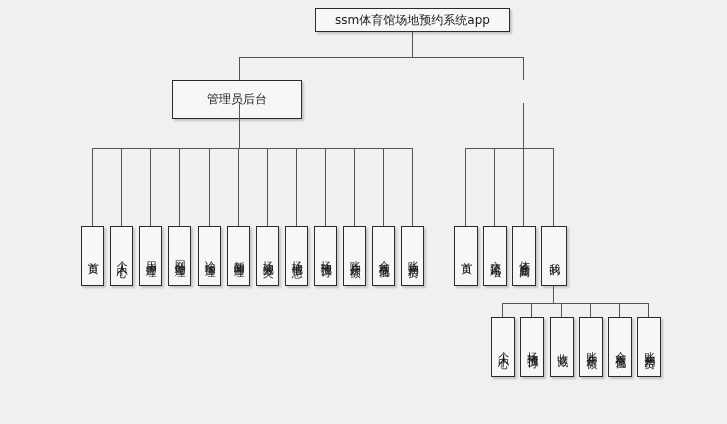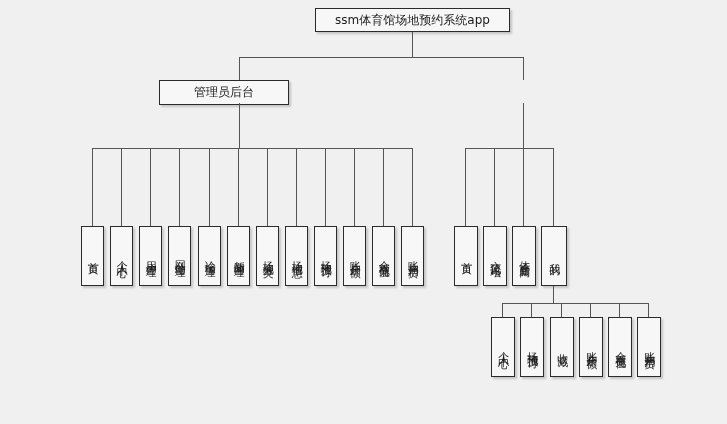--- a/index.html
+++ b/index.html
@@ -39,21 +39,21 @@
 
   <div class="node node-h" style="left:315px;top:8px;width:195px;height:24px;">
     <span>ssm体育馆场地预约系统app</span>
   </div>
 
   <div class="line vline" style="left:412px;top:32px;height:25px;"></div>
   <div class="line hline" style="left:239px;top:57px;width:285px;"></div>
   <div class="line vline" style="left:239px;top:57px;height:23px;"></div>
   <div class="line vline" style="left:523px;top:57px;height:23px;"></div>
 
-  <div class="node node-h" style="left:159px;top:80px;width:130px;height:25px;">
+  <div class="node node-h" style="left:172px;top:80px;width:130px;height:39px;">
     <span>管理员后台</span>
   </div>
 
   <div class="line vline" style="left:239px;top:103px;height:45px;"></div>
   <div class="line hline" style="left:92px;top:148px;width:321px;"></div>
   <div class="line vline" style="left:92px;top:148px;height:78px;"></div>
   <div class="line vline" style="left:121px;top:148px;height:78px;"></div>
   <div class="line vline" style="left:150px;top:148px;height:78px;"></div>
   <div class="line vline" style="left:179px;top:148px;height:78px;"></div>
   <div class="line vline" style="left:209px;top:148px;height:78px;"></div>

